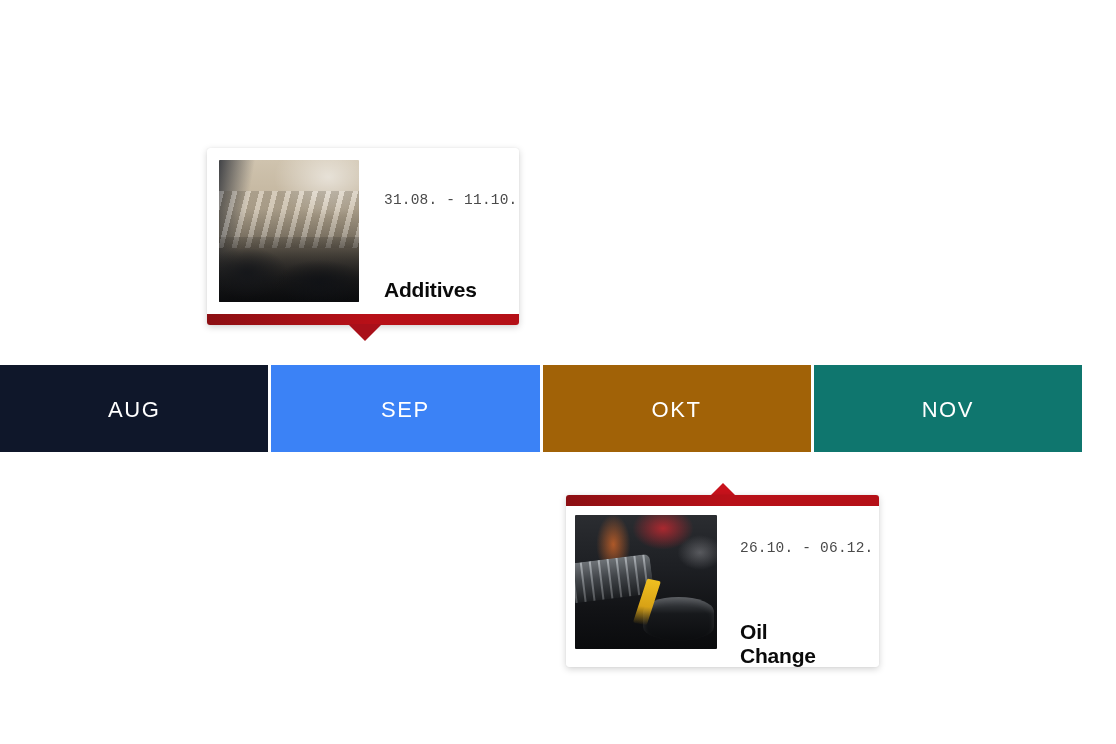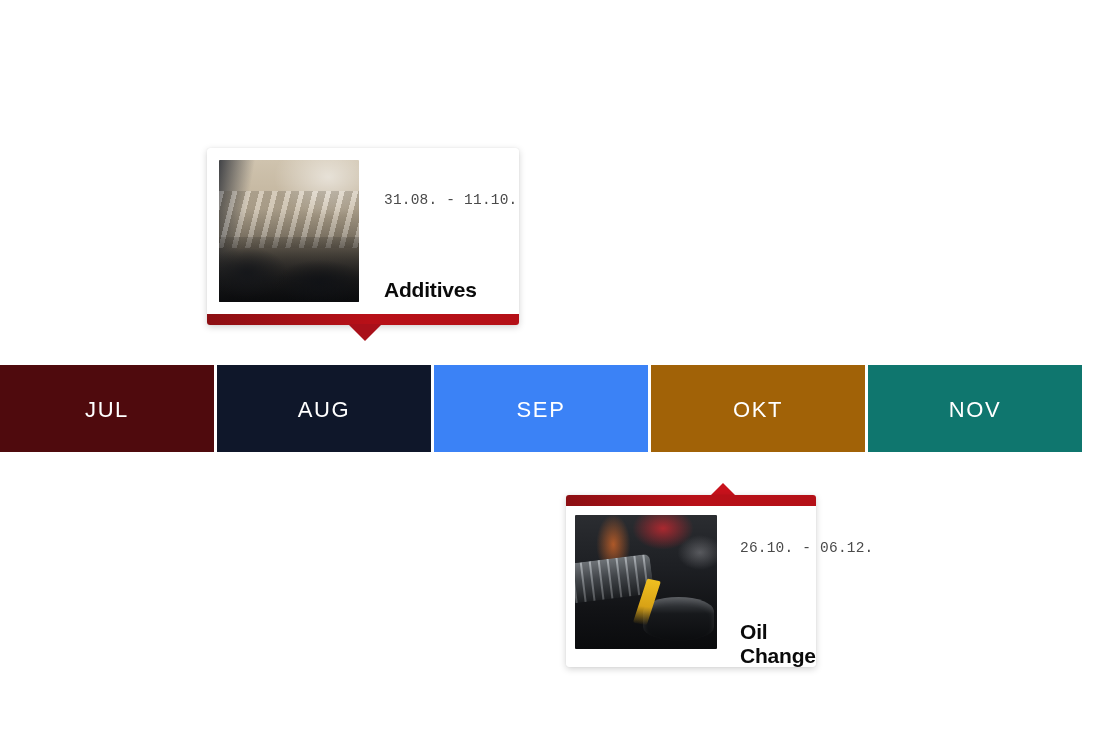--- a/index.html
+++ b/index.html
@@ -137,21 +137,21 @@
   #card-additives .card-date { margin-bottom: 22px; }
   #pointer-additives {
     left: 348px;
     top: 324px;
   }
 
   
   #card-oilchange {
     left: 566px;
     top: 495px;
-    width: 250px;
+    width: 313px;
     height: 172px;
   }
   #card-oilchange .card-inner {
     padding: 20px 12px 0 9px;
     height: 100%;
   }
   #card-oilchange .card-photo {
     width: 142px;
     height: 134px;
   }
@@ -241,23 +241,20 @@
     <div class="card-text">
       <div class="card-date">31.08. - 11.10.</div>
       <div class="card-title">Additives</div>
     </div>
   </div>
   <div class="accent-bar bottom"></div>
 </div>
 <div class="pointer down" id="pointer-additives"></div>
 
 <div id="timeline-bar">
-  <div class="month-block" style="background:#4f0a0d">
-    <span class="month-label">JUL</span>
-  </div>
   <div class="month-block" style="background:#0f172a">
     <span class="month-label">AUG</span>
   </div>
   <div class="month-block" style="background:#3b82f6">
     <span class="month-label">SEP</span>
   </div>
   <div class="month-block" style="background:#a16207">
     <span class="month-label">OKT</span>
   </div>
   <div class="month-block" style="background:#0f766e">

